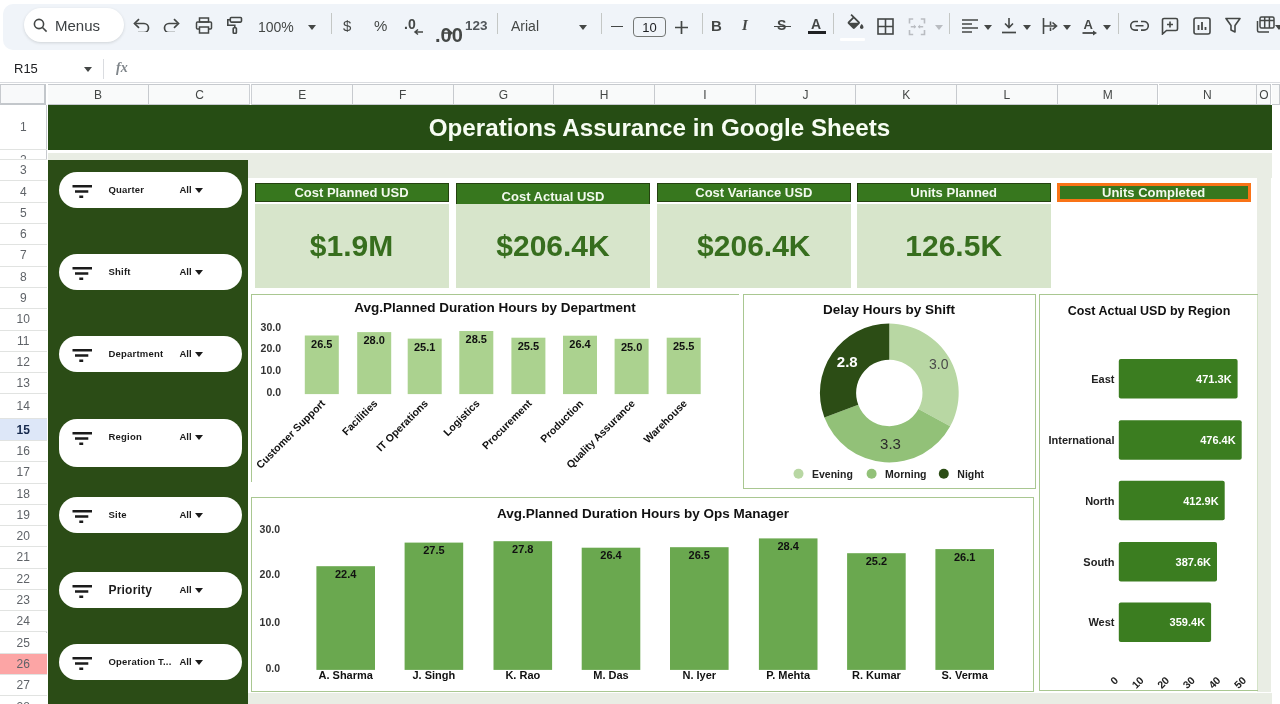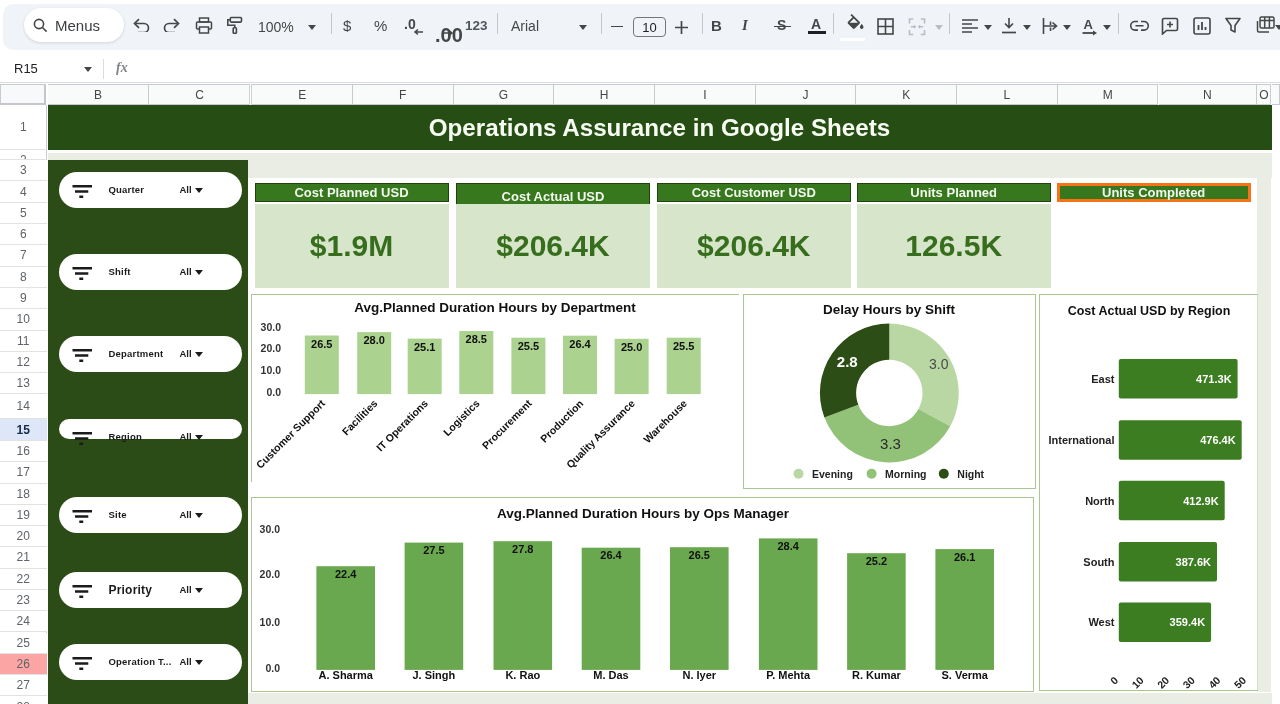--- a/index.html
+++ b/index.html
@@ -204,21 +204,21 @@
 <div style="position:absolute;left:136.5px;top:16px;width:0;height:0;border-left:4.5px solid transparent;border-right:4.5px solid transparent;border-top:5.5px solid #1b1b1b;"></div>
 </div>
 <div class="abs" style="left:58.5px;top:231.2px;width:183px;height:36px;background:#fff;border-radius:18px;">
 <svg style="position:absolute;left:12.5px;top:13px;" width="22" height="13" viewBox="0 0 22 13">
           <path d="M1.5 1.3 H21 M4 6.5 H17.3 M8.3 11.7 H12.2" stroke="#1b1b1b" stroke-width="2.6"></path>
         </svg>
 <div style="position:absolute;left:50px;top:0;height:36px;line-height:36px;font-size:9.5px;font-weight:bold;color:#1b1b1b;letter-spacing:0.2px;">Department</div>
 <div style="position:absolute;left:121px;top:0;height:36px;line-height:36px;font-size:9.5px;font-weight:bold;color:#1b1b1b;">All</div>
 <div style="position:absolute;left:136.5px;top:16px;width:0;height:0;border-left:4.5px solid transparent;border-right:4.5px solid transparent;border-top:5.5px solid #1b1b1b;"></div>
 </div>
-<div class="abs" style="left:58.5px;top:313.9px;width:183px;height:20px;background:#fff;border-radius:18px;">
+<div class="abs" style="left:58.5px;top:313.9px;width:183px;height:48px;background:#fff;border-radius:18px;">
 <svg style="position:absolute;left:12.5px;top:13px;" width="22" height="13" viewBox="0 0 22 13">
           <path d="M1.5 1.3 H21 M4 6.5 H17.3 M8.3 11.7 H12.2" stroke="#1b1b1b" stroke-width="2.6"></path>
         </svg>
 <div style="position:absolute;left:50px;top:0;height:36px;line-height:36px;font-size:9.5px;font-weight:bold;color:#1b1b1b;letter-spacing:0.2px;">Region</div>
 <div style="position:absolute;left:121px;top:0;height:36px;line-height:36px;font-size:9.5px;font-weight:bold;color:#1b1b1b;">All</div>
 <div style="position:absolute;left:136.5px;top:16px;width:0;height:0;border-left:4.5px solid transparent;border-right:4.5px solid transparent;border-top:5.5px solid #1b1b1b;"></div>
 </div>
 <div class="abs" style="left:58.5px;top:391.9px;width:183px;height:36px;background:#fff;border-radius:18px;">
 <svg style="position:absolute;left:12.5px;top:13px;" width="22" height="13" viewBox="0 0 22 13">
           <path d="M1.5 1.3 H21 M4 6.5 H17.3 M8.3 11.7 H12.2" stroke="#1b1b1b" stroke-width="2.6"></path>
@@ -240,21 +240,21 @@
           <path d="M1.5 1.3 H21 M4 6.5 H17.3 M8.3 11.7 H12.2" stroke="#1b1b1b" stroke-width="2.6"></path>
         </svg>
 <div style="position:absolute;left:50px;top:0;height:36px;line-height:36px;font-size:9.5px;font-weight:bold;color:#1b1b1b;letter-spacing:0.2px;">Operation T...</div>
 <div style="position:absolute;left:121px;top:0;height:36px;line-height:36px;font-size:9.5px;font-weight:bold;color:#1b1b1b;">All</div>
 <div style="position:absolute;left:136.5px;top:16px;width:0;height:0;border-left:4.5px solid transparent;border-right:4.5px solid transparent;border-top:5.5px solid #1b1b1b;"></div>
 </div>
 <div class="abs" style="left:254.5px;top:77.8px;width:194px;height:19px;background:#37771e;border:1px solid #24420f;color:#f2f9ee;font-weight:bold;font-size:13px;display:flex;align-items:center;justify-content:center;">Cost Planned USD</div>
 <div class="abs" style="left:254.5px;top:98.5px;width:194px;height:84px;background:#d7e5cb;color:#376e1e;font-weight:bold;font-size:30px;display:flex;align-items:center;justify-content:center;">$1.9M</div>
 <div class="abs" style="left:456.0px;top:77.8px;width:194px;height:28px;background:#37771e;border:1px solid #24420f;color:#f2f9ee;font-weight:bold;font-size:13px;display:flex;align-items:center;justify-content:center;">Cost Actual USD</div>
 <div class="abs" style="left:456.0px;top:98.5px;width:194px;height:84px;background:#d7e5cb;color:#376e1e;font-weight:bold;font-size:30px;display:flex;align-items:center;justify-content:center;">$206.4K</div>
-<div class="abs" style="left:656.8px;top:77.8px;width:194px;height:19px;background:#37771e;border:1px solid #24420f;color:#f2f9ee;font-weight:bold;font-size:13px;display:flex;align-items:center;justify-content:center;">Cost Customer USD</div>
+<div class="abs" style="left:656.8px;top:77.8px;width:194px;height:19px;background:#37771e;border:1px solid #24420f;color:#f2f9ee;font-weight:bold;font-size:13px;display:flex;align-items:center;justify-content:center;">Cost Variance USD</div>
 <div class="abs" style="left:656.8px;top:98.5px;width:194px;height:84px;background:#d7e5cb;color:#376e1e;font-weight:bold;font-size:30px;display:flex;align-items:center;justify-content:center;">$206.4K</div>
 <div class="abs" style="left:856.7px;top:77.8px;width:194px;height:19px;background:#37771e;border:1px solid #24420f;color:#f2f9ee;font-weight:bold;font-size:13px;display:flex;align-items:center;justify-content:center;">Units Planned</div>
 <div class="abs" style="left:856.7px;top:98.5px;width:194px;height:84px;background:#d7e5cb;color:#376e1e;font-weight:bold;font-size:30px;display:flex;align-items:center;justify-content:center;">126.5K</div>
 <div class="abs" style="left:1056.7px;top:77.8px;width:194px;height:19px;background:#37771e;border:3px solid #f97316;color:#f2f9ee;font-weight:bold;font-size:13px;display:flex;align-items:center;justify-content:center;">Units Completed</div>
 <svg class="abs" style="left:251px;top:189px;" width="488" height="188" viewBox="0 0 488 188">
 <rect x="0.5" y="0.5" width="488" height="188" fill="#ffffff" stroke="#a9c791"></rect>
 <text x="244" y="18" text-anchor="middle" font-size="13.5" font-weight="bold" fill="#111">Avg.Planned Duration Hours by Department</text>
 <text x="30" y="37.2" text-anchor="end" font-size="10.5" font-weight="bold" fill="#333">30.0</text>
 <text x="30" y="57.8" text-anchor="end" font-size="10.5" font-weight="bold" fill="#333">20.0</text>
 <text x="30" y="80.3" text-anchor="end" font-size="10.5" font-weight="bold" fill="#333">10.0</text>

